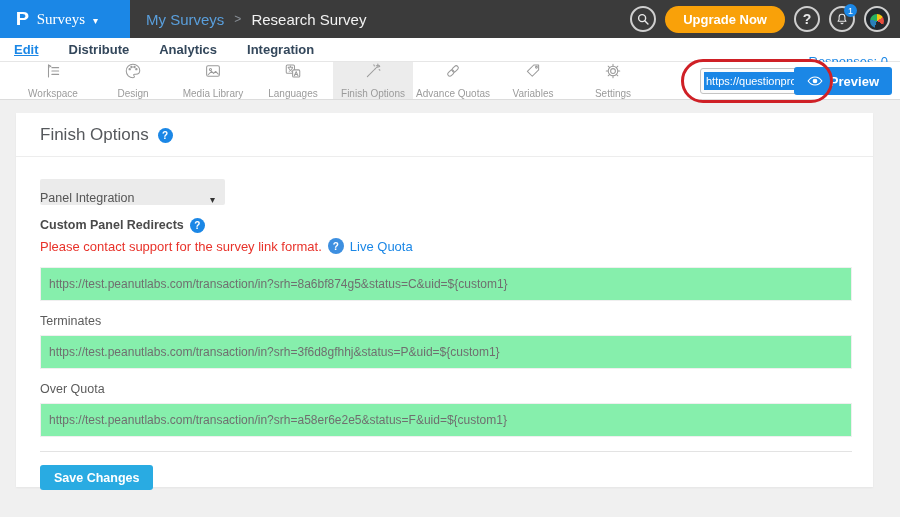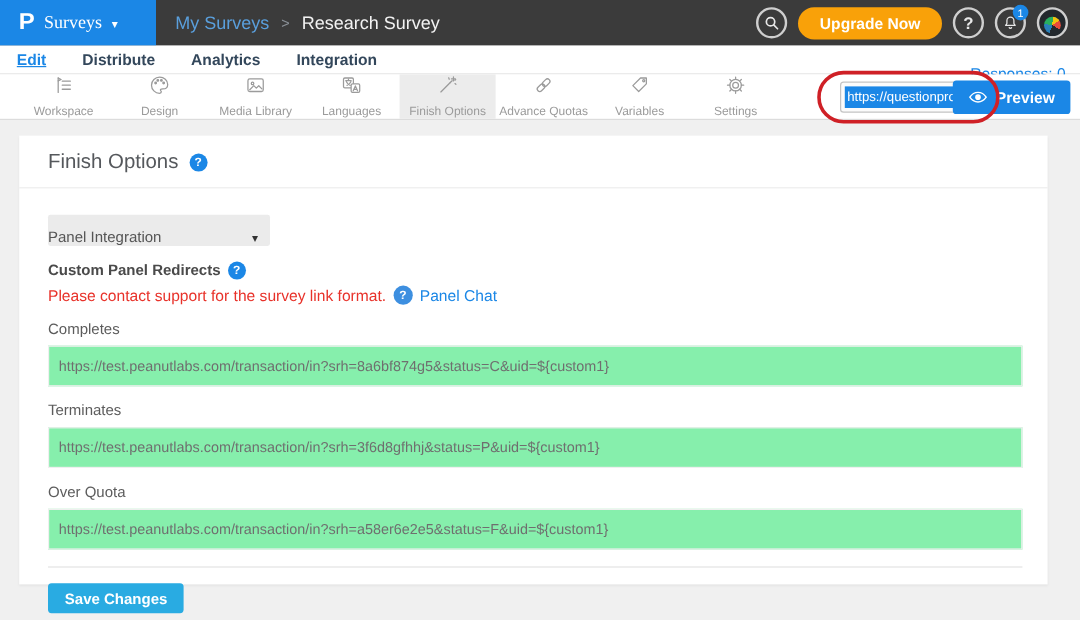--- a/index.html
+++ b/index.html
@@ -208,25 +208,24 @@
     </div>
 
     <div class="section-heading">
       <span class="sh-text">Custom Panel Redirects</span>
       <span class="help-dot">?</span>
     </div>
 
     <div class="warn-row">
       <span class="warn-text">Please contact support for the survey link format.</span>
       <span class="help-dot lt">?</span>
-      <span class="live-chat">Panel Chat</span>
+      <span class="live-chat">Live Quota</span>
     </div>
 
     <div class="field-group">
-      <div class="field-label">Completes</div>
       <div class="field-box">https://test.peanutlabs.com/transaction/in?srh=8a6bf874g5&amp;status=C&amp;uid=${custom1}</div>
     </div>
 
     <div class="field-group">
       <div class="field-label">Terminates</div>
       <div class="field-box">https://test.peanutlabs.com/transaction/in?srh=3f6d8gfhhj&amp;status=P&amp;uid=${custom1}</div>
     </div>
 
     <div class="field-group">
       <div class="field-label">Over Quota</div>

